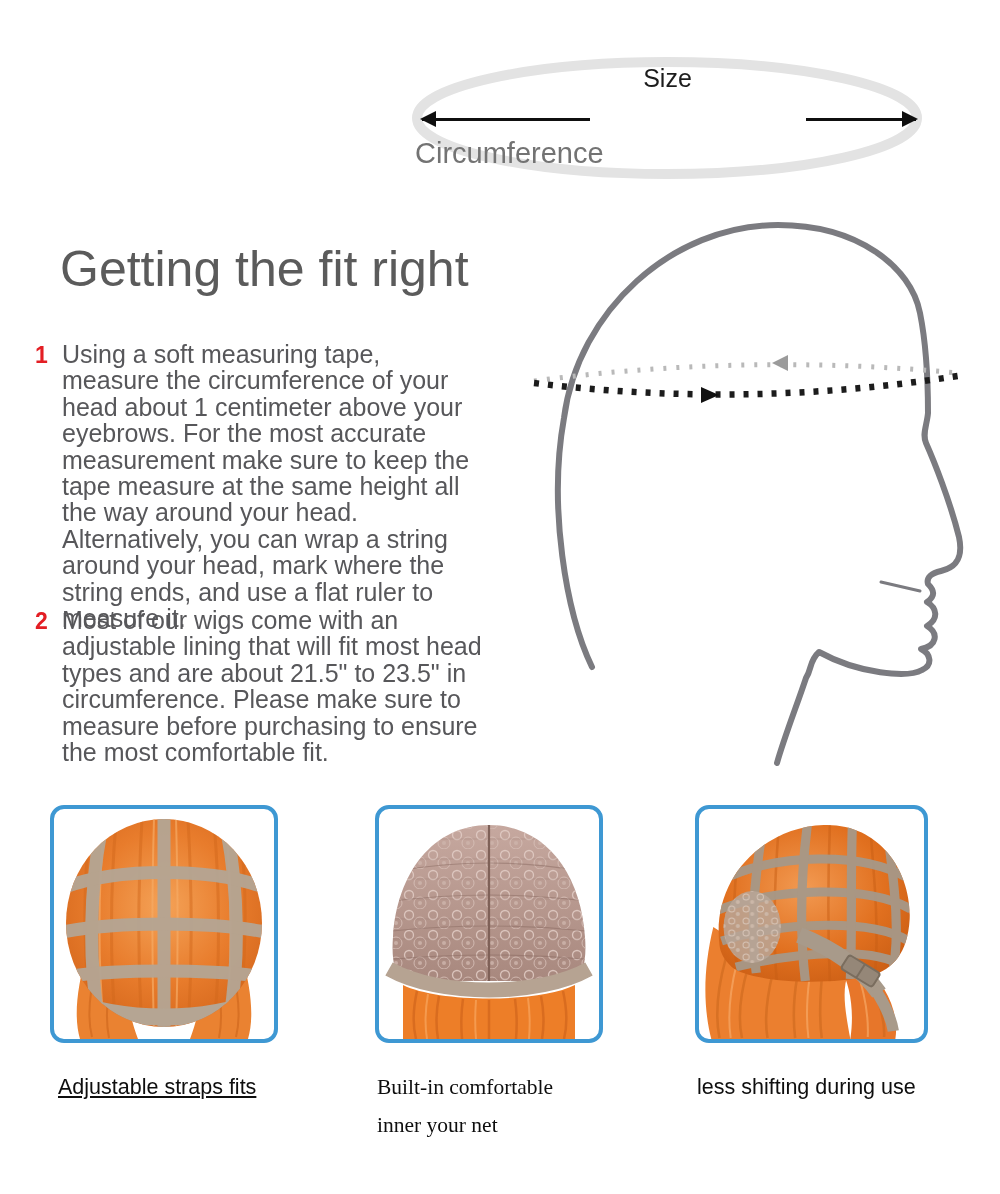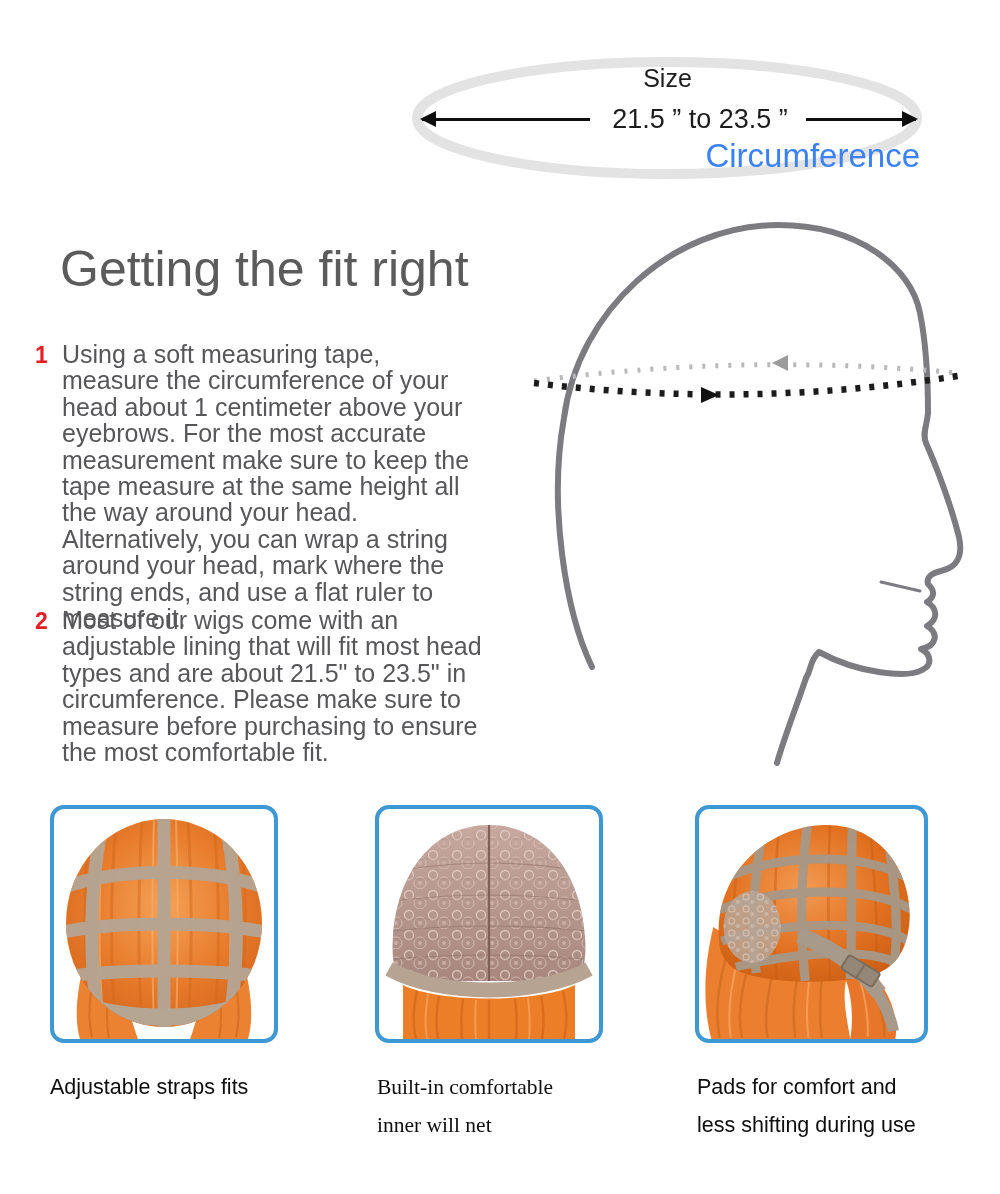--- a/index.html
+++ b/index.html
@@ -5,22 +5,22 @@
   html,body{margin:0;padding:0;background:#fff;}
   .canvas{position:relative;width:1000px;height:1194px;background:#fff;overflow:hidden;
           font-family:"Liberation Sans", sans-serif;color:#1d1d1d;}
 
   
   .ring-svg{position:absolute;left:410px;top:56px;width:514px;height:124px;}
   .ring-size{position:absolute;left:415px;top:64px;width:505px;text-align:center;
              font-size:25px;color:#1d1d1d;}
   .ring-range{position:absolute;left:560px;top:104px;width:280px;text-align:center;
               font-size:27px;color:#1d1d1d;white-space:nowrap;}
-  .ring-circ{position:absolute;left:415px;top:137px;width:505px;text-align:right;
-             font-size:33px;color:#3b82f6;}
+  .ring-circ{position:absolute;left:415px;top:137px;width:505px;text-align:left;
+             font-size:29px;color:#737373;}
   .shaft{position:absolute;top:118px;height:3px;background:#0f0f0f;}
   .shaft-left{left:422px;width:168px;}
   .shaft-left::before{content:"";position:absolute;left:-2px;top:-7px;width:0;height:0;
       border:8.5px solid transparent;border-left:none;border-right:16px solid #0f0f0f;}
   .shaft-right{left:806px;width:110px;}
   .shaft-right::after{content:"";position:absolute;right:-2px;top:-7px;width:0;height:0;
       border:8.5px solid transparent;border-right:none;border-left:16px solid #0f0f0f;}
 
   
   .title{position:absolute;left:60px;top:240px;margin:0;font-size:50px;font-weight:400;
@@ -39,35 +39,34 @@
   .tape-front{fill:none;stroke:#1c1c1c;stroke-width:6.5;stroke-dasharray:5 9;}
 
   
   .card{position:absolute;top:805px;height:238px;border:4px solid #3e98d3;border-radius:14px;
         background:#fff;overflow:hidden;box-sizing:border-box;margin:0;padding:0;}
   .card-1{left:50px;width:228px;}
   .card-2{left:375px;width:228px;}
   .card-3{left:695px;width:233px;}
   .card svg{display:block;width:100%;height:100%;}
   .caption{position:absolute;top:1068px;font-size:21.5px;line-height:38px;color:#0e0e0e;}
-  .caption-1{left:50px;}
+  .caption-1{left:58px;text-decoration:underline;}
   .caption-2{left:377px;font-family:Liberation Serif, serif;}
   .caption-3{left:697px;}
 </style>
 </head>
 <body>
 
 <div class="canvas">
 
   <svg class="ring-svg" viewBox="0 0 514 124" preserveAspectRatio="none">
     <ellipse cx="257" cy="62" rx="250" ry="56" fill="none" stroke="#e3e3e3" stroke-width="10"></ellipse>
   </svg>
   <div class="ring-size">Size</div>
   <div class="shaft shaft-left"></div>
-  <div class="ring-range">21.5 ” to 23.5 ”</div>
   <div class="shaft shaft-right"></div>
   <div class="ring-circ">Circumference</div>
 
   <h1 class="title">Getting the fit right</h1>
 
   <div class="step step-1">
     <span class="step-num">1</span>
     <p class="step-text">Using a soft measuring tape, measure the circumference of your head about 1 centimeter above your eyebrows. For the most accurate measurement make sure to keep the tape measure at the same height all the way around your head. Alternatively, you can wrap a string around your head, mark where the string ends, and use a flat ruler to measure it.</p>
   </div>
 
@@ -255,20 +254,19 @@
         <line x1="158" y1="154" x2="158" y2="170" stroke="#7a6d5e" stroke-width="2"></line>
       </g>
     </svg>
   </figure>
 
   <div class="caption caption-1">
     <div>Adjustable straps fits</div>
   </div>
   <div class="caption caption-2">
     <div>Built-in comfortable</div>
-    <div>inner will net</div>
+    <div>inner your net</div>
   </div>
   <div class="caption caption-3">
-    <div>Pads for comfort and</div>
     <div>less shifting during use</div>
   </div>
 
 </div>
 
 </body></html>

